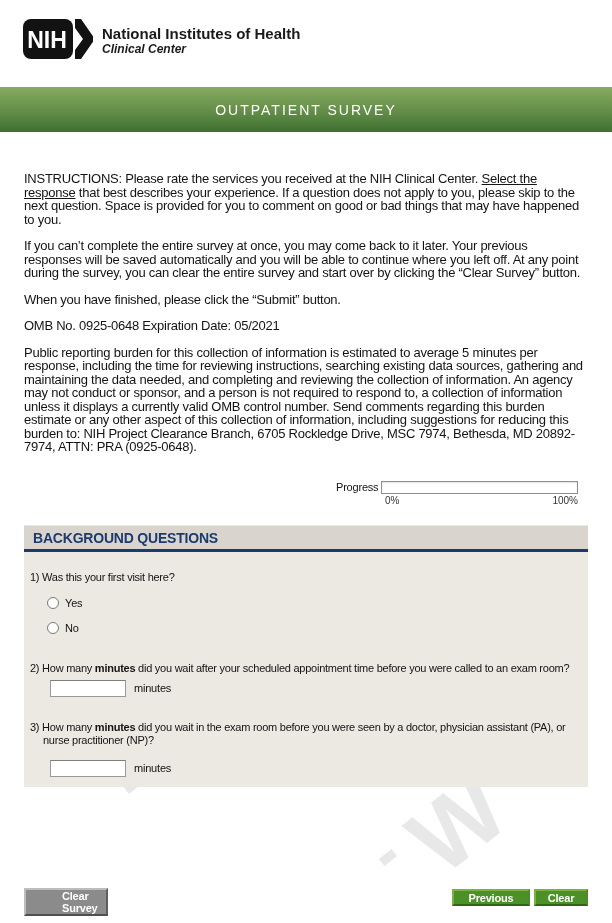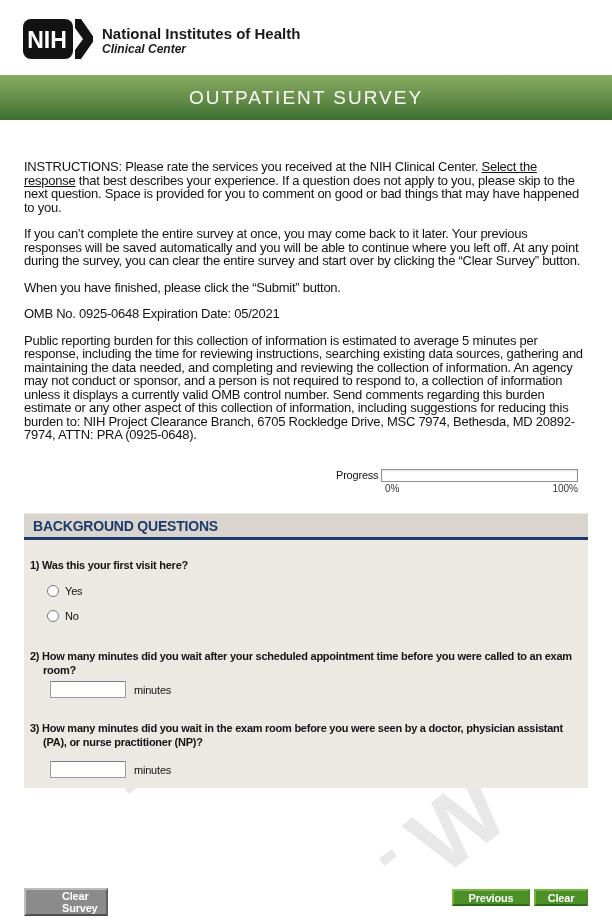--- a/index.html
+++ b/index.html
@@ -17,33 +17,33 @@
   }
   .wm-p{left:96px;top:702px;font-size:98px;}
   .wm-w{left:412px;top:776px;font-size:96px;}
   .wm-frag{position:absolute;background:#e8e8e8;transform:rotate(-38deg);}
   .wm-f1{left:168px;top:706px;width:84px;height:23px;}
   .wm-f2{left:184px;top:740px;width:52px;height:20px;}
   .wm-f3{left:380px;top:853px;width:16px;height:9px;}
   
   .page{position:relative;z-index:1;}
   
-  .top-header{height:75px;background:#fff;position:relative;}
+  .top-header{height:87px;background:#fff;position:relative;}
   .logo-wrap{position:absolute;left:23px;top:18px;display:flex;align-items:flex-start;}
   .logo-text{margin-left:9px;padding-top:8px;}
   .org-name{font-size:15px;font-weight:bold;color:#1a1a1a;line-height:16px;}
   .division{font-size:12px;font-style:italic;font-weight:bold;color:#1a1a1a;line-height:14px;}
   
   .banner{
     height:45px;width:100%;
     background:linear-gradient(#87ab60,#5f8a46 60%,#3e7030);
     display:flex;align-items:center;justify-content:center;
   }
   .banner-title{
-    color:#fff;font-size:19px;font-weight:normal;letter-spacing:2px;
+    color:#fff;font-size:14px;font-weight:normal;letter-spacing:2px;
   }
   
   .content{background:#fff;padding:40px 24px 0 24px;}
   .content p{
     font-size:13px;line-height:13.5px;letter-spacing:-0.25px;
     margin:0 0 13px 0;color:#141414;
   }
   .ul{text-decoration:underline;}
   
   .progress-wrap{width:242px;margin:27px 10px 0 auto;}
@@ -59,21 +59,21 @@
   
   .panel{margin-top:19px;background:#ece8e2;}
   .panel-hd{
     background:#d9d5ce;border-top:1px solid #e9e6e0;
     border-bottom:3px solid #1d3a6d;
     padding:3px 16px 2px 9px;
   }
   .panel-hd span{color:#1d3a6d;font-size:14px;font-weight:bold;letter-spacing:-0.2px;}
   .panel-body{padding:19px 10px 10px 6px;}
   .q{font-size:11px;letter-spacing:-0.25px;color:#141414;line-height:13.5px;
-     padding-left:13px;text-indent:-13px;font-weight:bold;}
+     padding-left:13px;text-indent:-13px;}
   .radio-row{display:flex;align-items:flex-start;margin:13px 0 0 17px;}
   .radio-row input{width:12px;height:12px;margin:0 6px 0 0;}
   .radio-row label{font-size:11px;letter-spacing:-0.2px;color:#141414;}
   .q2-block{margin-top:28px;}
   .q3-block{margin-top:24px;}
   .answer-row{display:flex;align-items:center;margin:4px 0 0 20px;}
   .answer-row.spaced{margin-top:12px;}
   .answer-row input[type=text]{
     width:70px;height:13px;border:1px solid #999;border-top-color:#7d7d7d;
     background:#fff;font-size:11px;padding:1px 2px;

